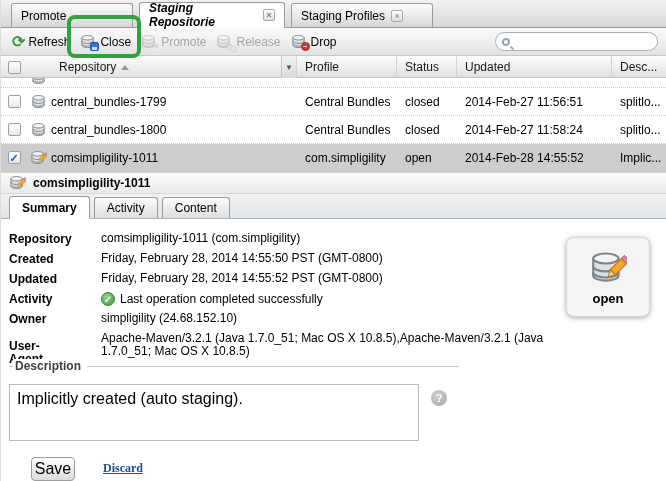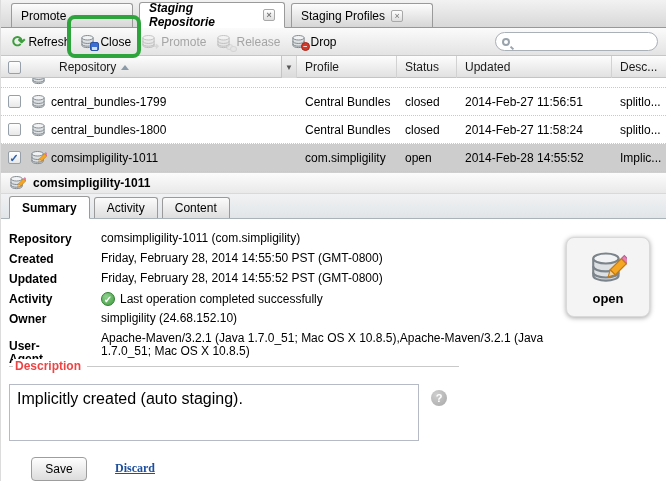--- a/index.html
+++ b/index.html
@@ -92,32 +92,32 @@
 
   .status-card { position:absolute; top:237px; left:565px; width:84px; height:80px; background:#f4f4f4;
                  border:1px solid #d9d9d9; border-radius:8px; box-shadow:0 1px 5px rgba(0,0,0,.35);
                  display:flex; flex-direction:column; align-items:center; justify-content:center; gap:4px; z-index:5; }
   .status-card .bigdb { width:38px; height:38px; }
   .status-label { font-weight:bold; font-size:13px; }
 
   .descwrap { height:82px; position:relative; padding:0 8px; }
   .fieldset { position:relative; width:450px; border-top:1px solid #c9c9c9; margin-top:8px; }
   .legend { position:absolute; top:-8px; left:4px; background:#fff; padding:0 6px 0 2px;
-            color:#ef4444; font-weight:bold; }
+            color:#404040; font-weight:bold; }
   .desc-textarea { position:absolute; left:8px; top:18px; width:410px; height:57px; border:1px solid #b6bac4;
                    font-family:"Liberation Sans",sans-serif; font-size:16px; padding:5px 7px; resize:none;
                    color:#000; outline:none; }
   .help-icon { position:absolute; left:430px; top:24px; width:16px; height:16px; border-radius:50%;
                background:radial-gradient(circle at 35% 30%,#cfcfcf,#a7a7a7); color:#fff; font-weight:bold;
                font-size:11px; line-height:16px; text-align:center; }
 
   .btnrow { height:41px; display:flex; align-items:center; gap:28px; padding-left:30px; }
-  .save-btn { width:56px; height:24px; border:1px solid #9d9d9d; border-radius:4px;
+  .save-btn { width:44px; height:24px; border:1px solid #9d9d9d; border-radius:4px;
               background:linear-gradient(#fefefe,#dcdcdc); font-family:"Liberation Sans",sans-serif;
-              font-size:12px; }
+              font-size:16px; }
   .discard-link { color:#1c4fa0; font-weight:bold; text-decoration:underline;font-family:Liberation Serif, serif; }
 
   
   .annotation { position:absolute; left:66px; top:15px; width:74px; height:43px; border:4px solid #2ea43c;
                 border-radius:8px; z-index:10; pointer-events:none; }
 
   svg.db { display:block; }
 </style>
 </head>
 <body>

